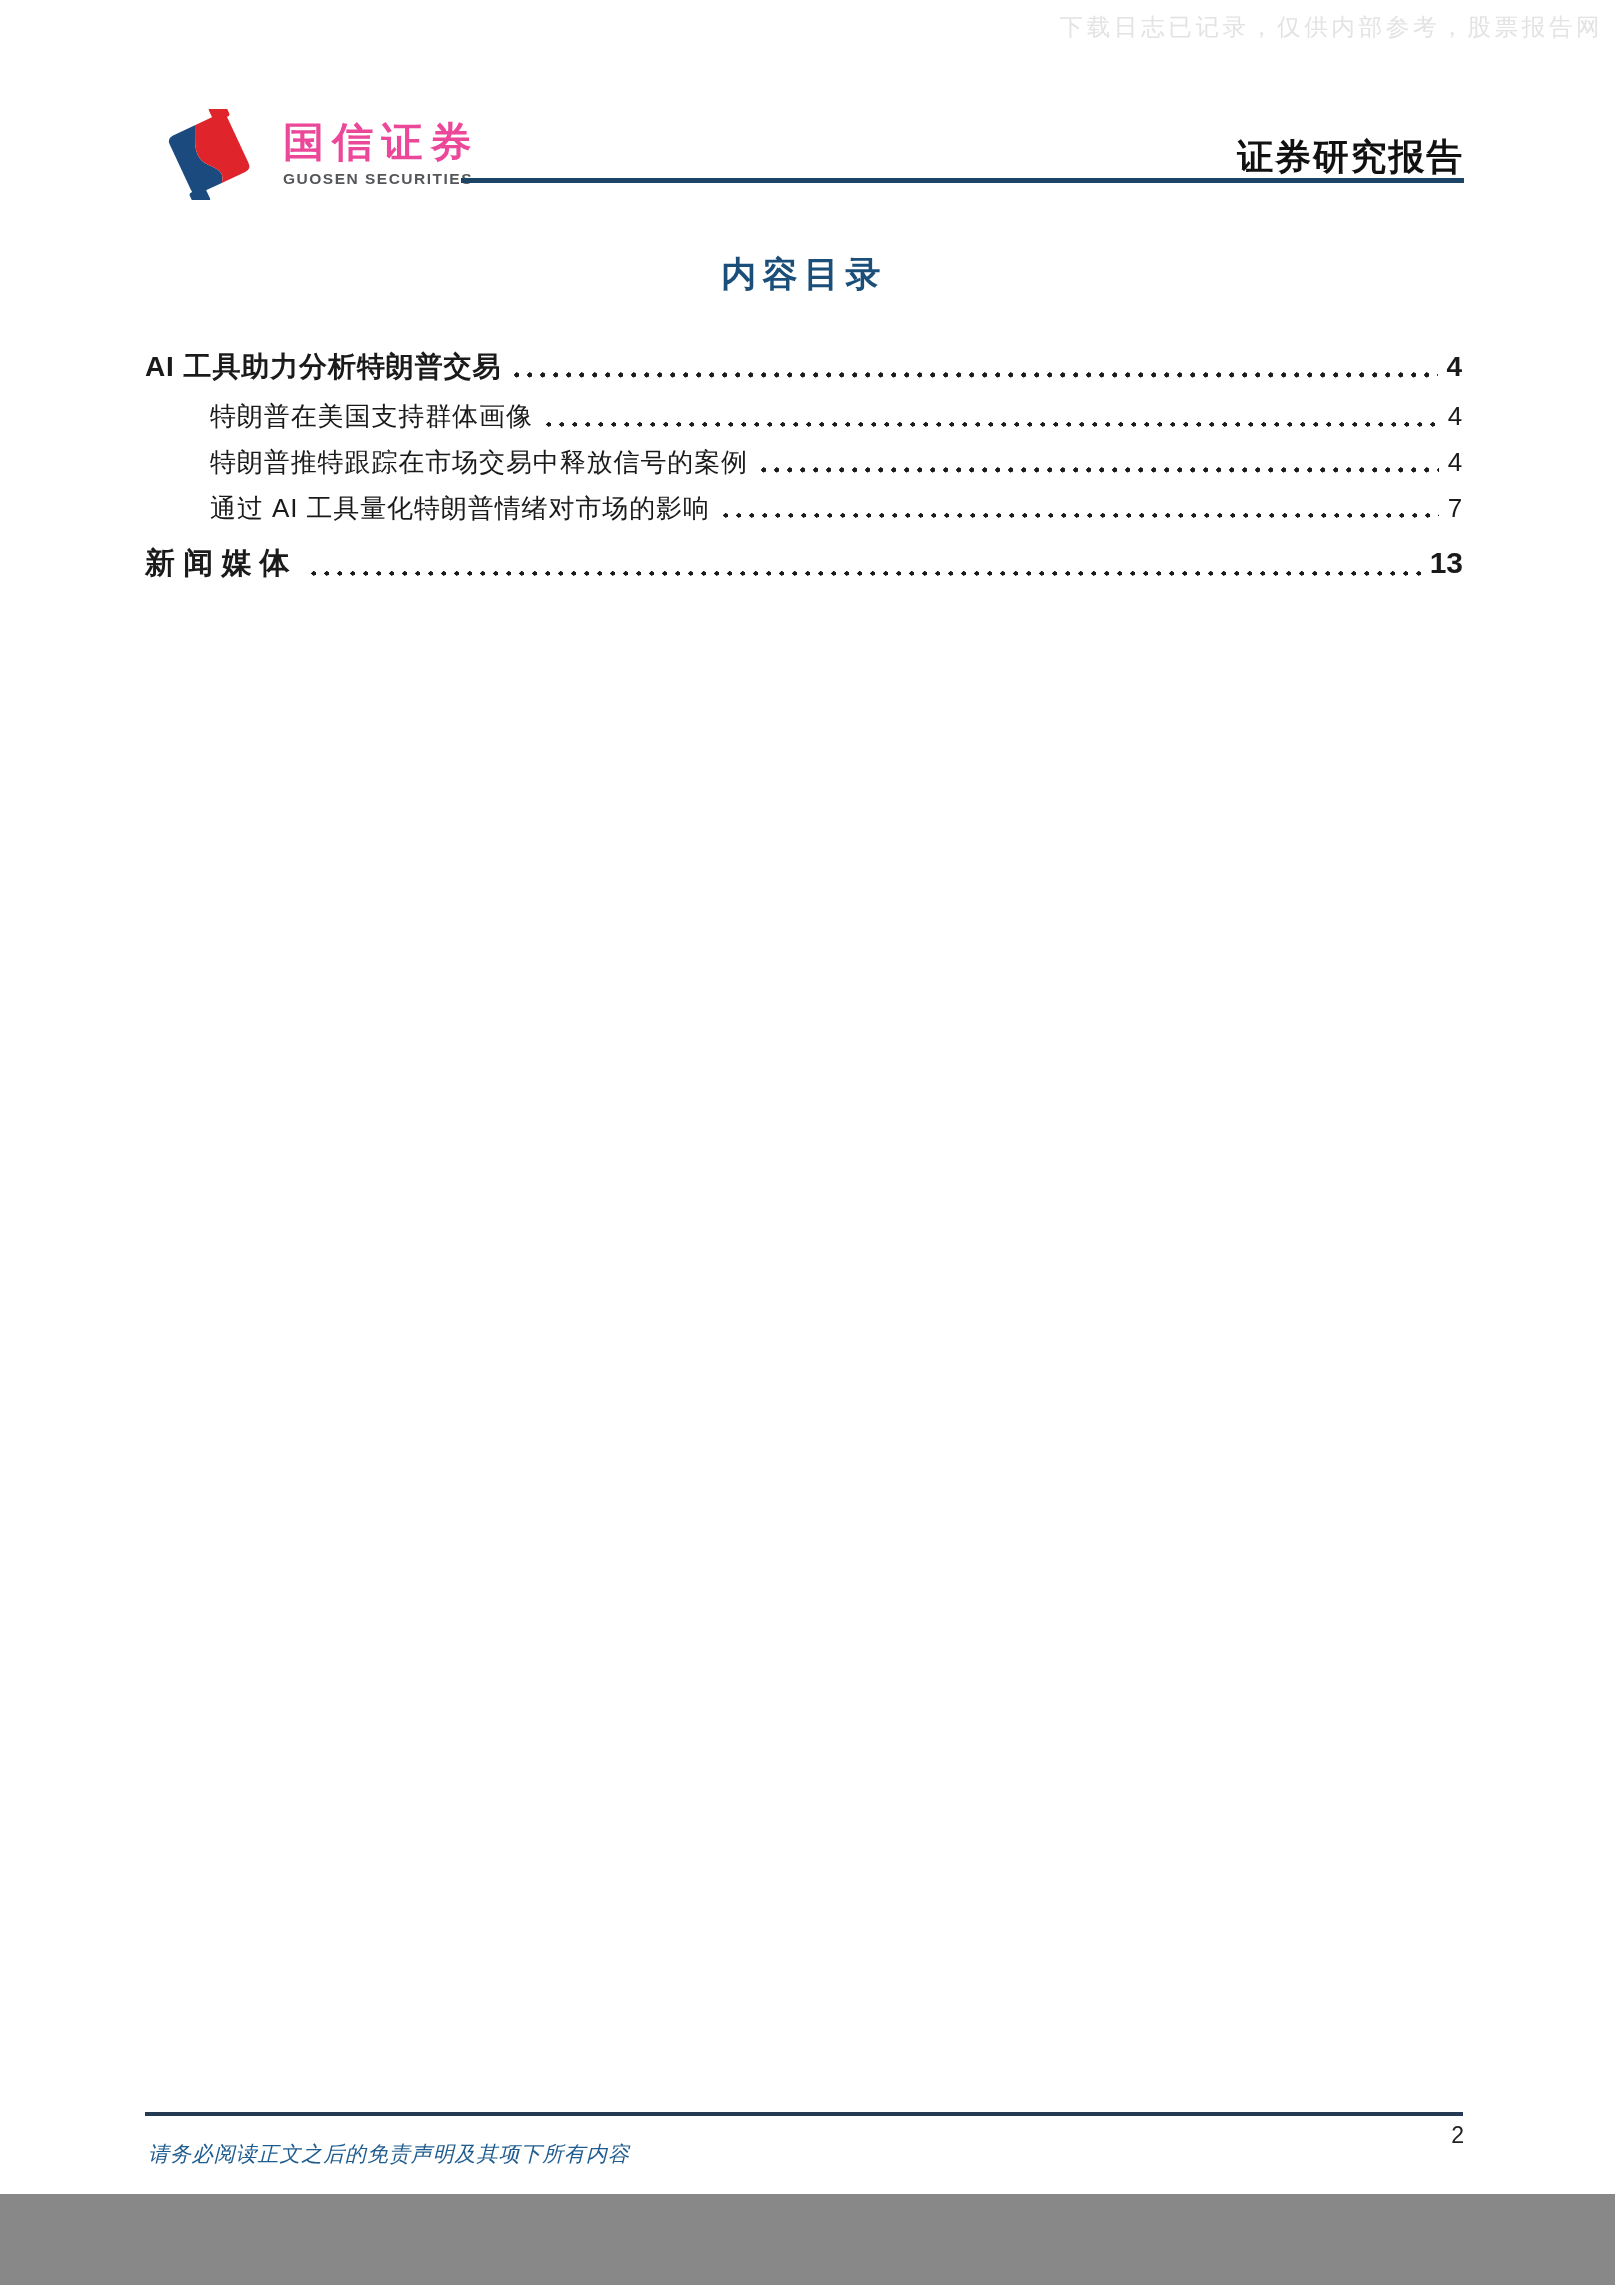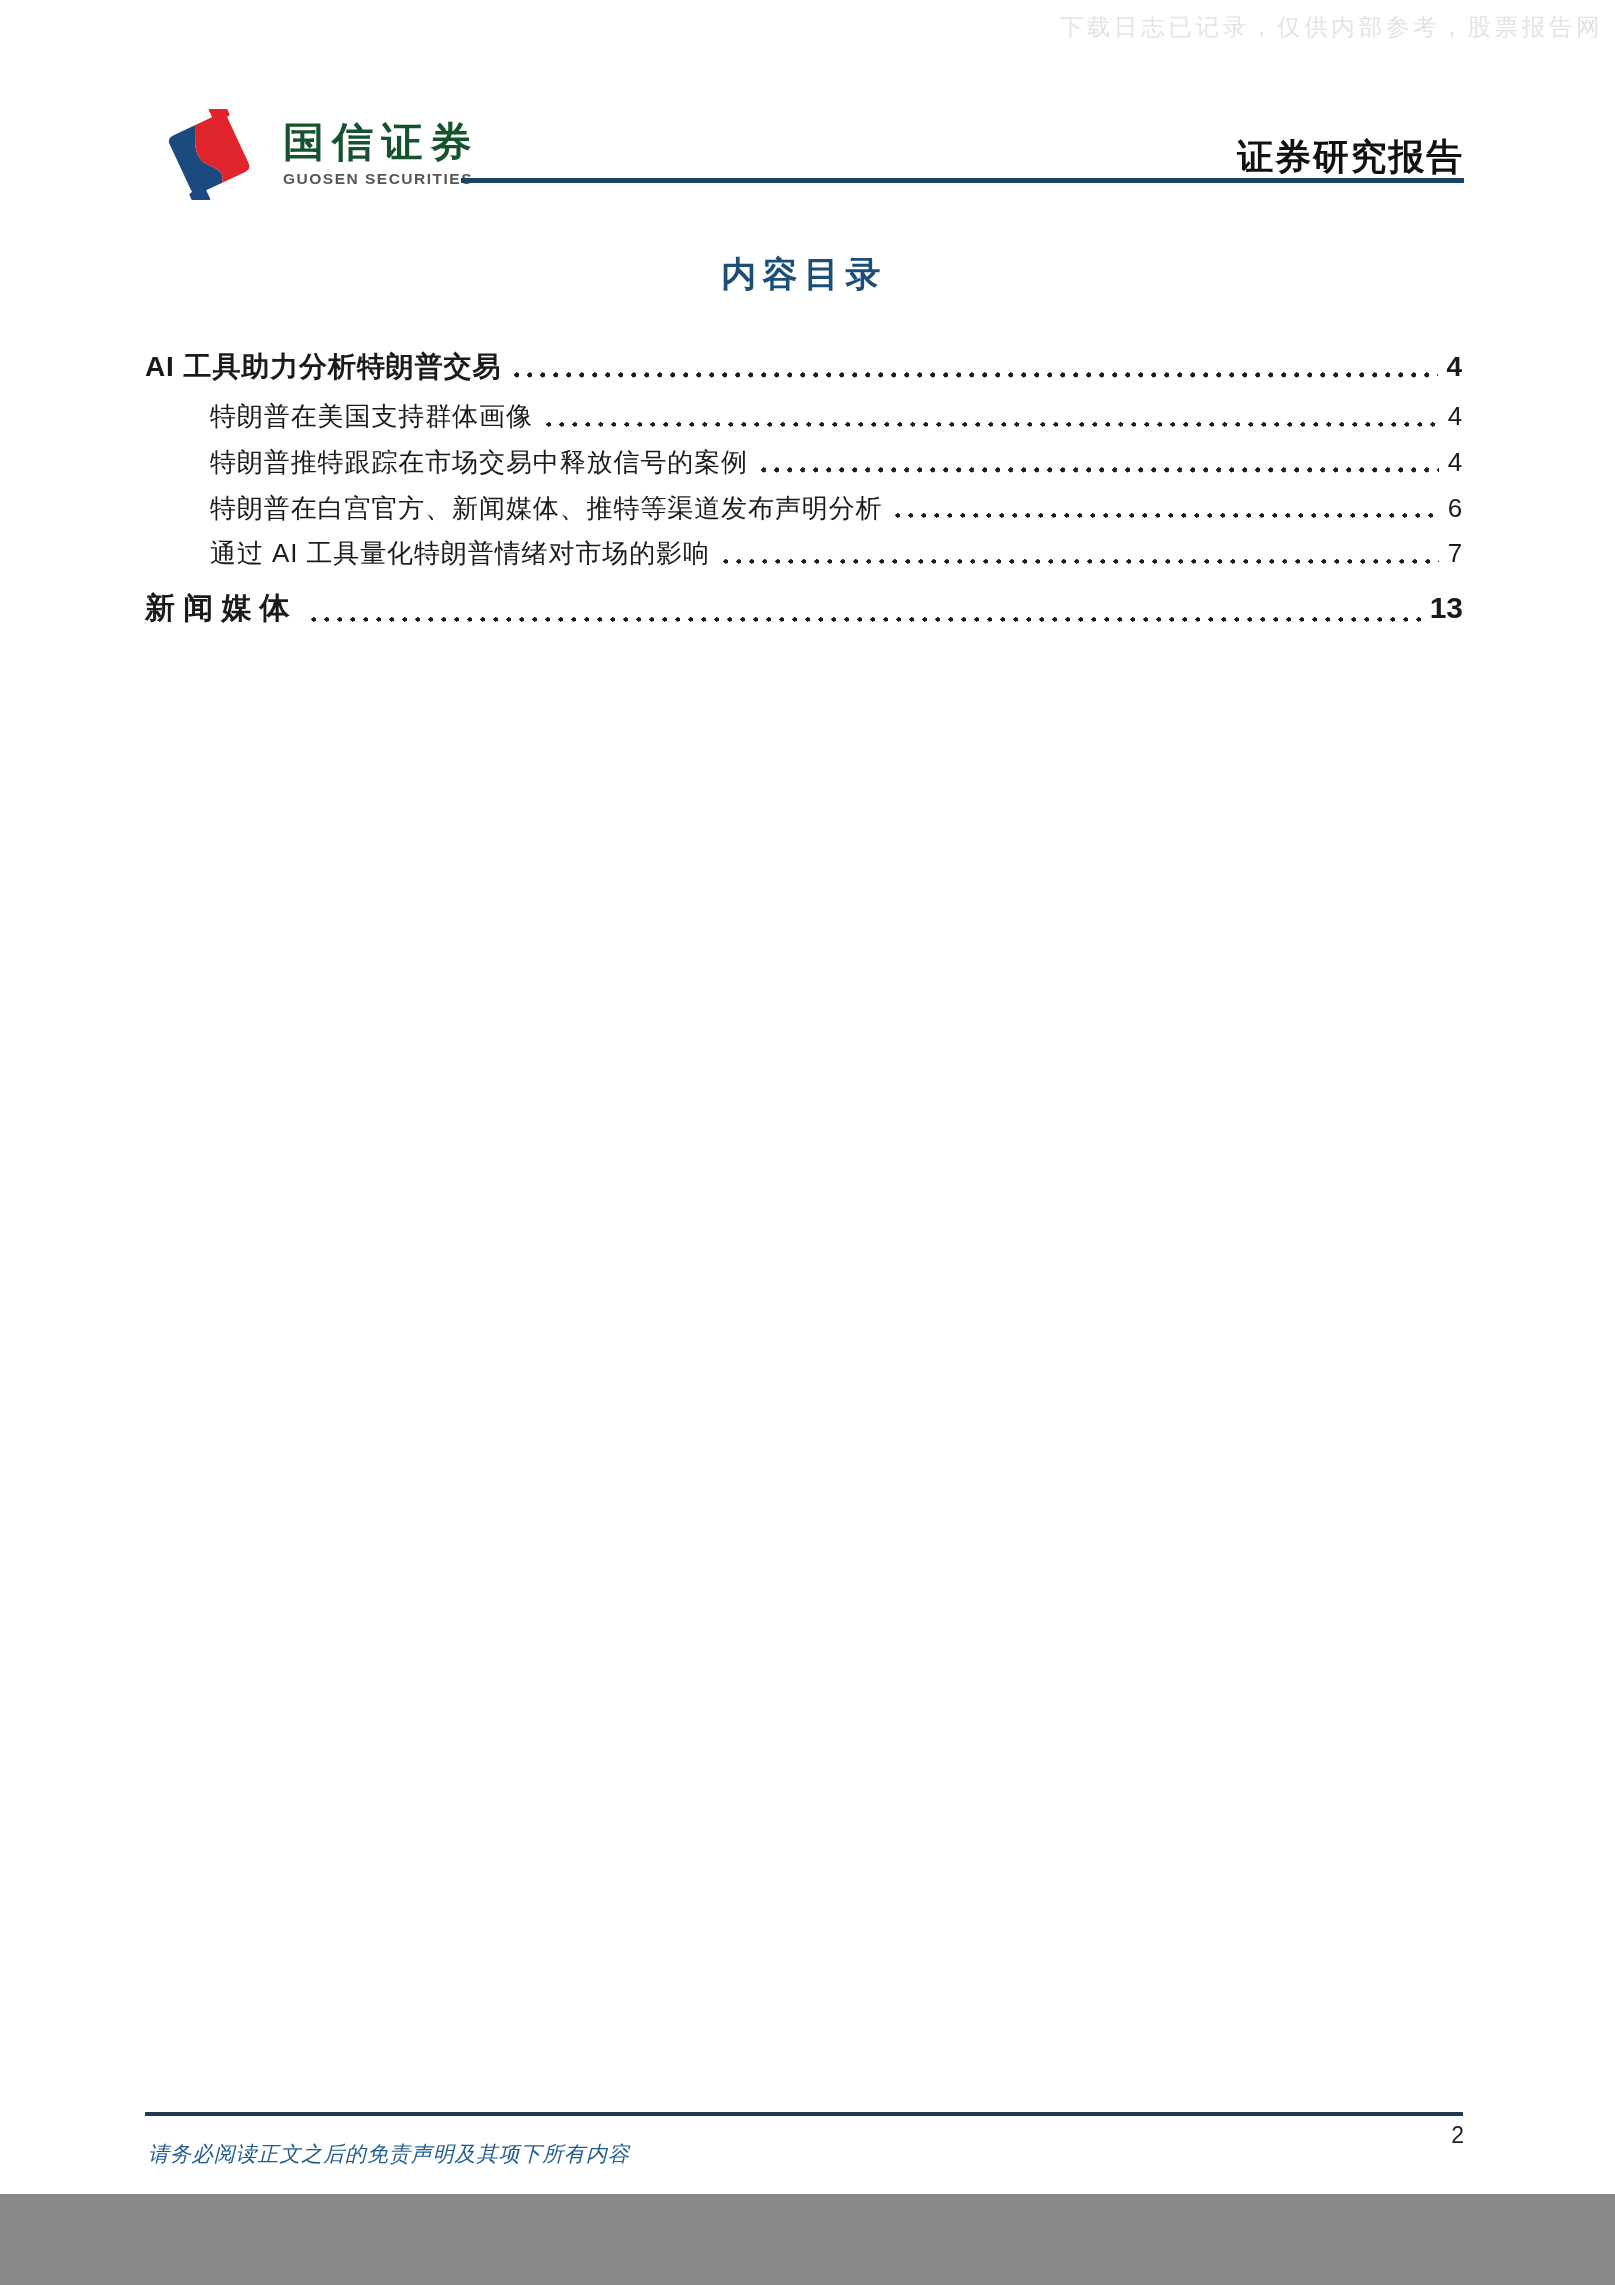--- a/index.html
+++ b/index.html
@@ -15,21 +15,21 @@
   
   .watermark{
     position:absolute;top:11px;right:12.7px;
     font-size:23.6px;letter-spacing:3.6px;
     color:#e3e3e3;white-space:nowrap;
   }
   
   .logo{position:absolute;left:145px;top:109px;display:flex;align-items:flex-start;}
   .logo-mark{width:129px;height:91px;flex:0 0 auto;}
   .logo-text{margin-left:9px;padding-top:12.7px;}
-  .logo-cn{font-size:41px;font-weight:600;color:#14532d;letter-spacing:8.2px;line-height:1;}
+  .logo-cn{font-size:41px;font-weight:600;color:#ec4899;letter-spacing:8.2px;line-height:1;}
   .logo-en{font-size:15.5px;font-weight:700;color:#54565a;letter-spacing:1.5px;margin-top:8.2px;line-height:1;}
   .report-type{
     position:absolute;top:133px;right:152px;
     font-size:36px;font-weight:700;color:#111;letter-spacing:1.8px;
   }
   .header-rule{
     position:absolute;top:178px;left:461px;width:1003px;height:4.5px;
     background:var(--rule-blue,#1c4467);
   }
   
@@ -111,25 +111,20 @@
           <span class="toc-label">特朗普在美国支持群体画像</span>
           <span class="dots"></span>
           <span class="toc-page">4</span>
         </div>
         <div class="toc-row level2">
           <span class="toc-label">特朗普推特跟踪在市场交易中释放信号的案例</span>
           <span class="dots"></span>
           <span class="toc-page">4</span>
         </div>
         <div class="toc-row level2">
-          <span class="toc-label">特朗普在白宫官方、新闻媒体、推特等渠道发布声明分析</span>
-          <span class="dots"></span>
-          <span class="toc-page">6</span>
-        </div>
-        <div class="toc-row level2">
           <span class="toc-label">通过 AI 工具量化特朗普情绪对市场的影响</span>
           <span class="dots"></span>
           <span class="toc-page">7</span>
         </div>
         <div class="toc-row level1 risk">
           <span class="toc-label">新闻媒体</span>
           <span class="dots"></span>
           <span class="toc-page">13</span>
         </div>
       </nav>

